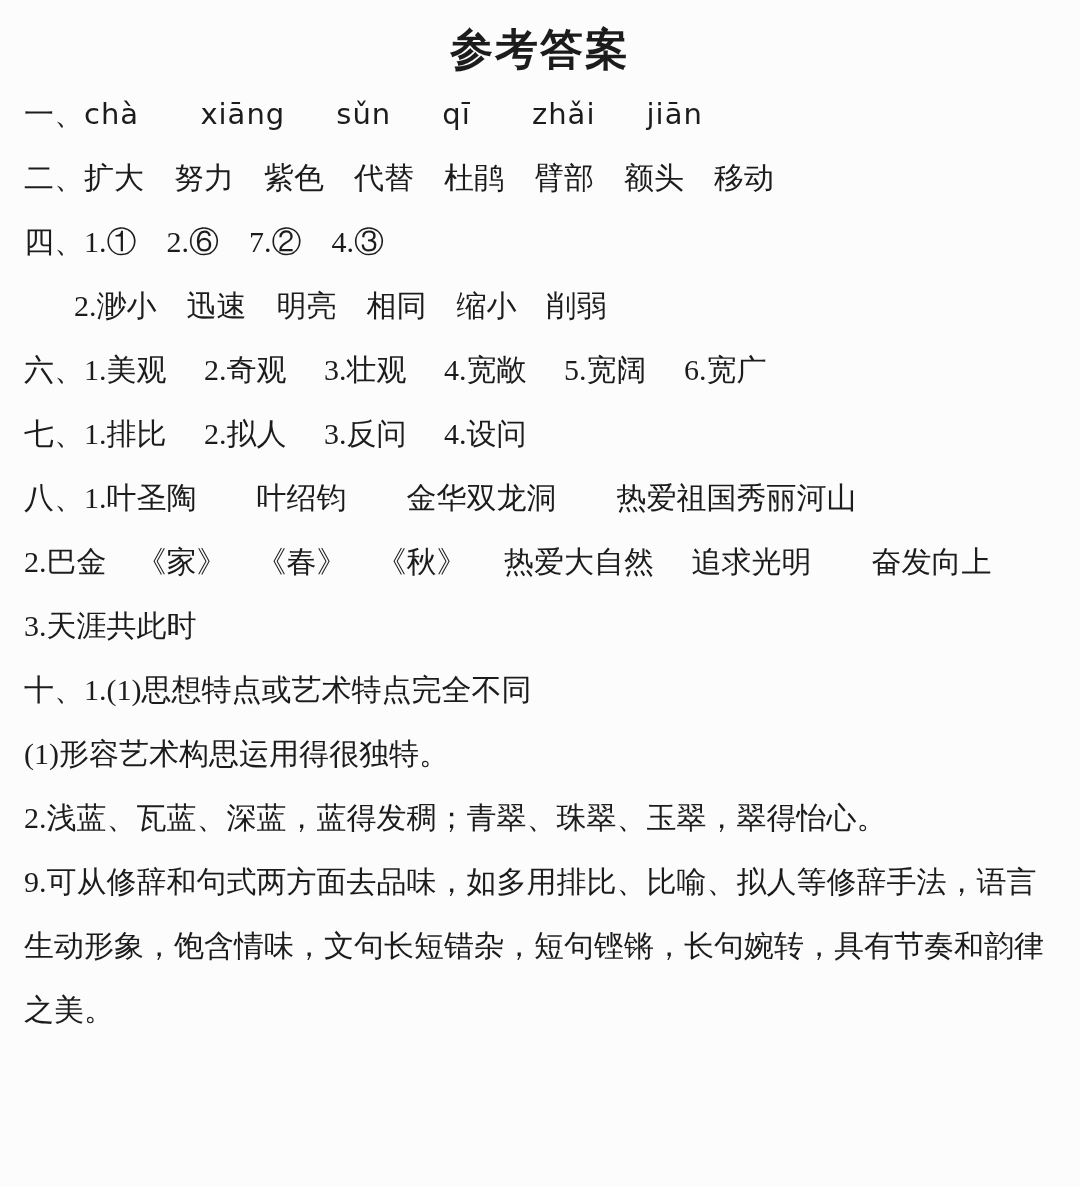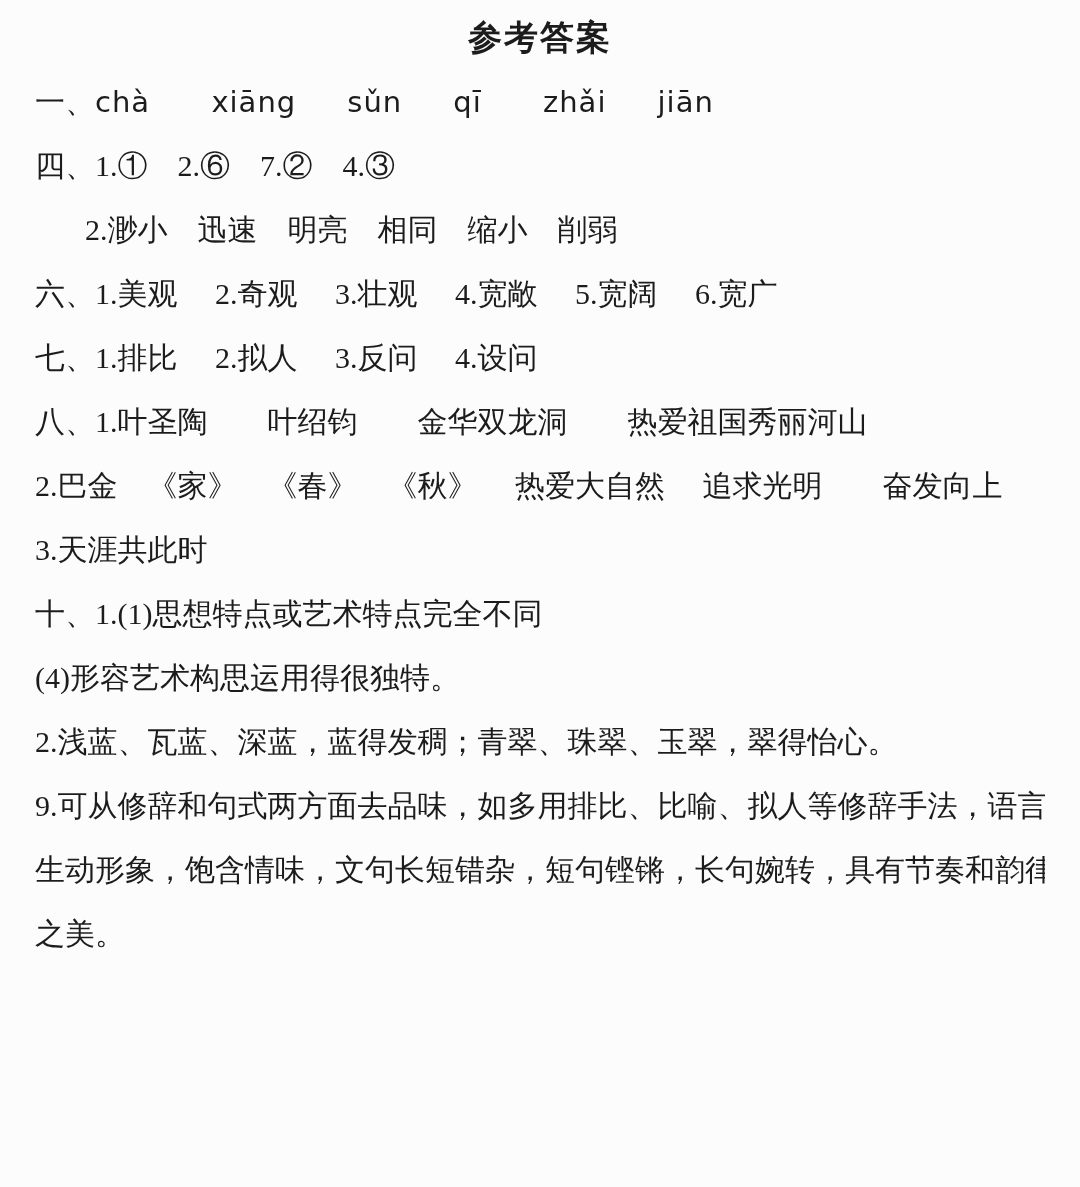--- a/index.html
+++ b/index.html
@@ -14,31 +14,31 @@
   }
   .page {
     width: 1080px;
     height: 1187px;
     background: #fcfcfc;
     color: #1c1c1c;
     font-family: "Liberation Serif", "DejaVu Serif", serif;
     box-sizing: border-box;
   }
   .title {
-    padding-top: 16px;
+    padding-top: 28px;
     height: 44px;
     line-height: 44px;
     text-align: center;
-    font-size: 34px;
+    font-size: 43px;
     font-weight: bold;
     letter-spacing: 2px;
   }
   .content {
     margin-top: 10px;
-    padding: 0 35px;
+    padding: 0 24px;
   }
   .line {
     height: 64px;
     line-height: 64px;
     font-size: 30px;
     white-space: pre;
     overflow: hidden;
   }
   .line.indent {
     padding-left: 50px;
@@ -53,39 +53,40 @@
 <body>
 
 <div class="page">
 
   <div class="title">参考答案</div>
 
   <div class="content">
 
     <div class="line"><span>一、</span><span class="pinyin">chà      xiāng     sǔn     qī      zhǎi     jiān</span></div>
 
+    <div class="line">二、扩大　努力　紫色　代替　杜鹃　臂部　额头　移动</div>
 
     <div class="line">四、1.①　2.⑥　7.②　4.③</div>
 
 
     <div class="line indent">2.渺小　迅速　明亮　相同　缩小　削弱</div>
 
     <div class="line">六、1.美观　 2.奇观　 3.壮观　 4.宽敞　 5.宽阔　 6.宽广</div>
 
     <div class="line">七、1.排比　 2.拟人　 3.反问　 4.设问</div>
 
     <div class="line">八、1.叶圣陶　　叶绍钧　　金华双龙洞　　热爱祖国秀丽河山</div>
 
     <div class="line">2.巴金　《家》　《春》　《秋》　 热爱大自然　 追求光明　　奋发向上</div>
 
     <div class="line">3.天涯共此时</div>
 
     <div class="line">十、1.(1)思想特点或艺术特点完全不同</div>
 
-    <div class="line">(4)形容艺术构思运用得很独特。</div>
+    <div class="line">(1)形容艺术构思运用得很独特。</div>
 
     <div class="line">2.浅蓝、瓦蓝、深蓝，蓝得发稠；青翠、珠翠、玉翠，翠得怡心。</div>
 
 
     <div class="line">9.可从修辞和句式两方面去品味，如多用排比、比喻、拟人等修辞手法，语言</div>
 
     <div class="line">生动形象，饱含情味，文句长短错杂，短句铿锵，长句婉转，具有节奏和韵律</div>
 
     <div class="line">之美。</div>
 

